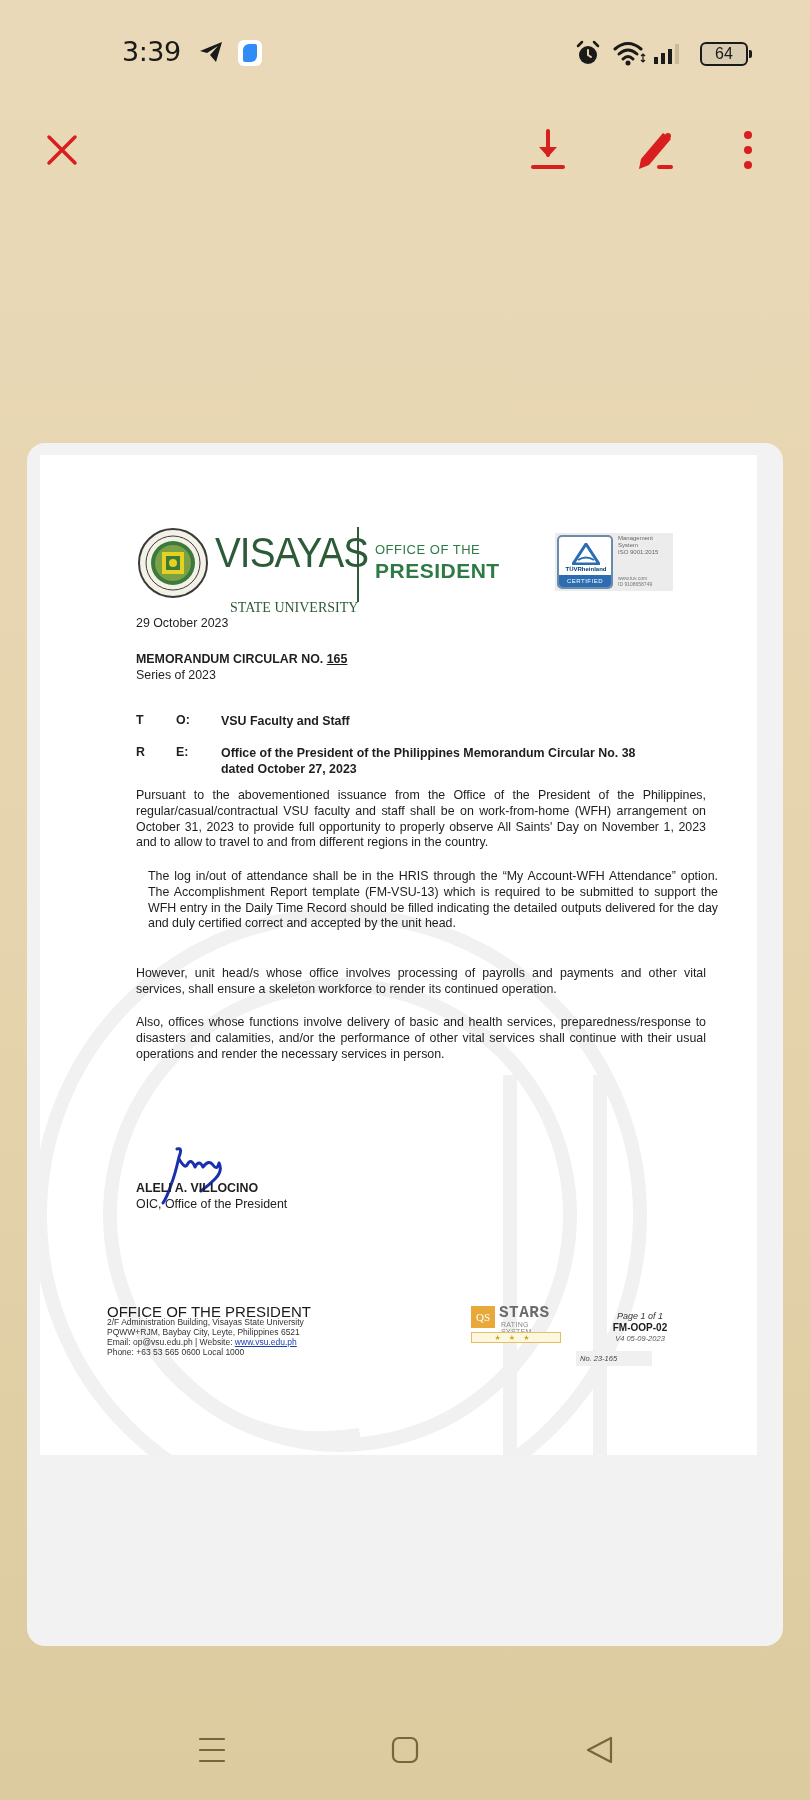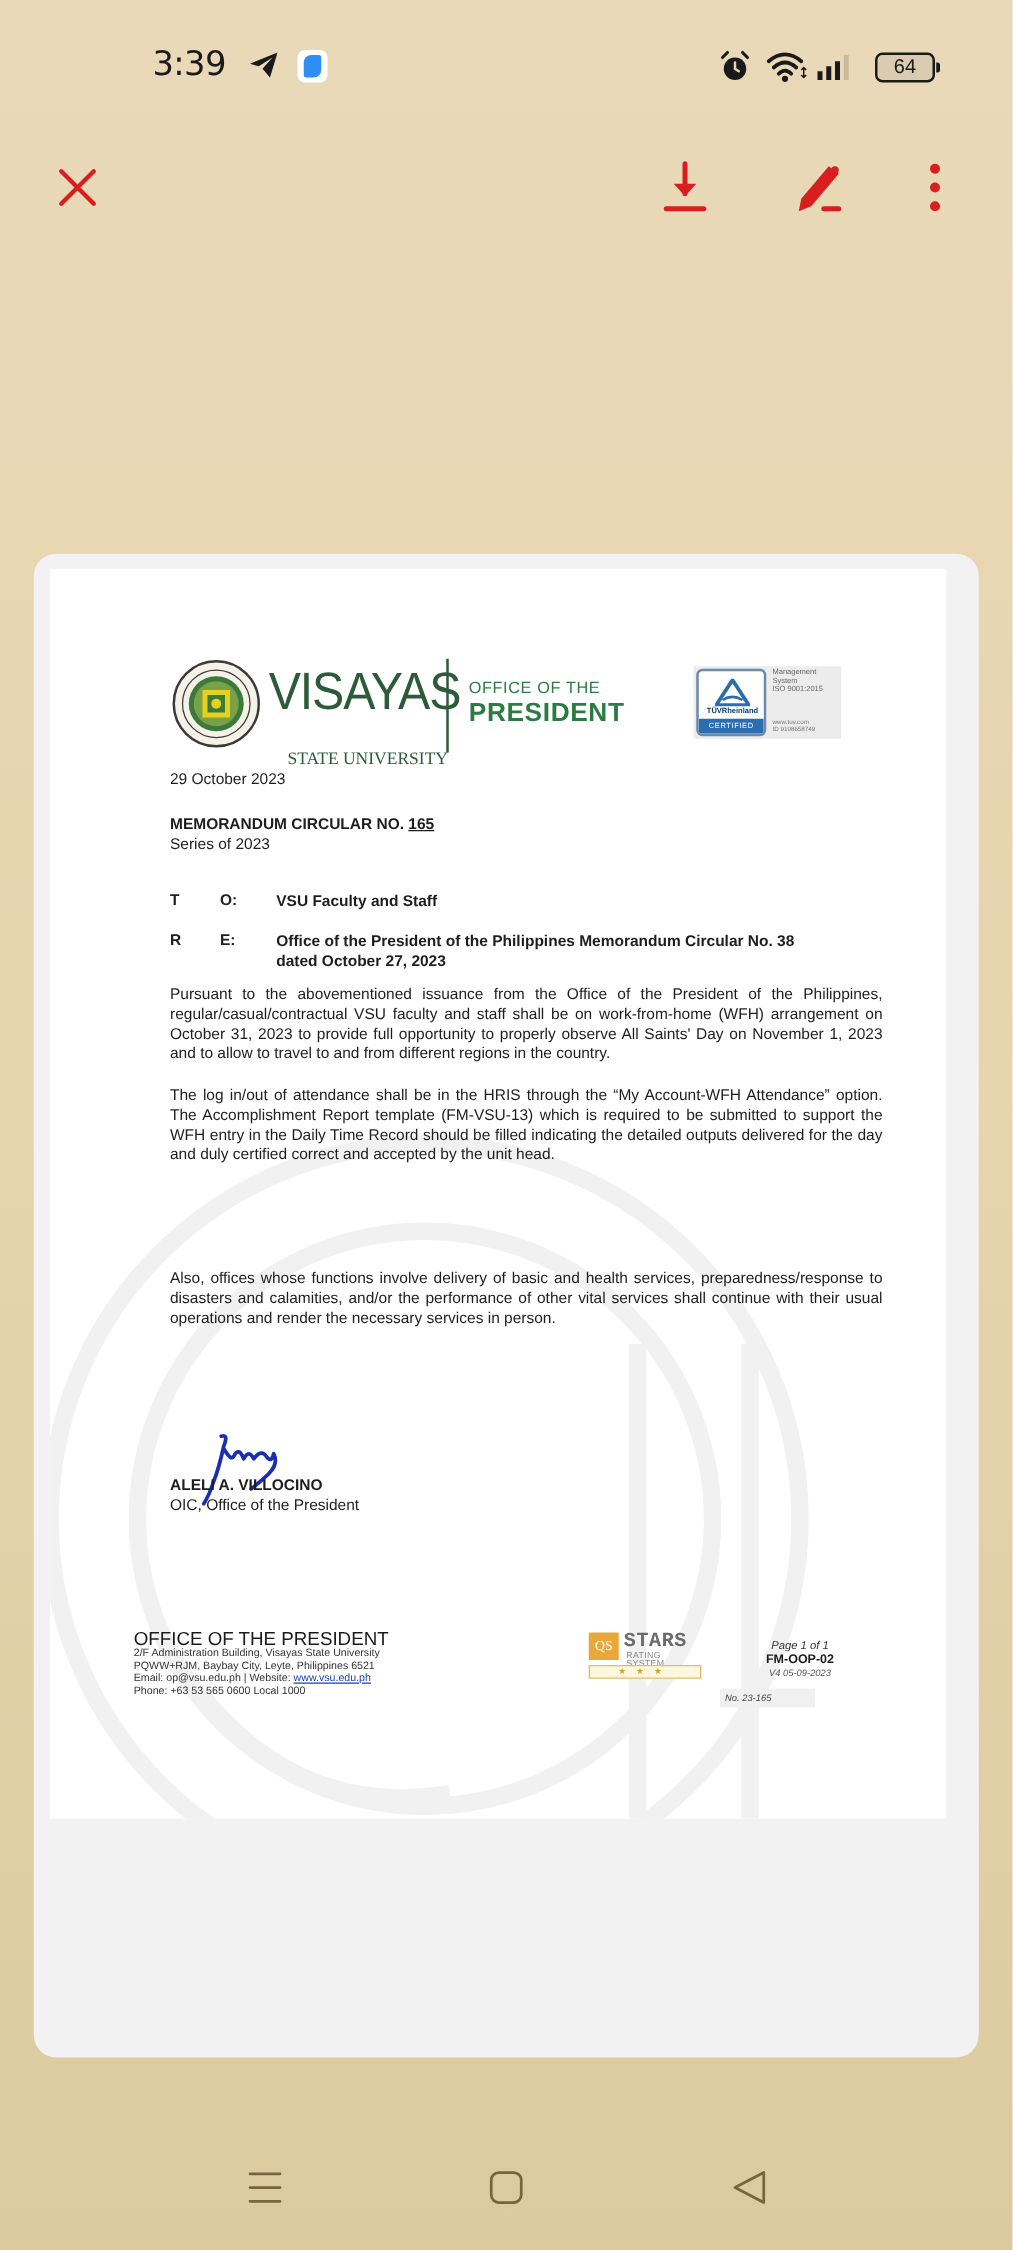--- a/index.html
+++ b/index.html
@@ -59,21 +59,21 @@
   .series { top: 213px; }
   .to-row, .re-row { position: absolute; left: 96px; width: 540px; font-size: 12.4px; font-weight: bold; color: #1e1e1e; }
   .to-row { top: 258px; }
   .re-row { top: 290px; }
   .lbl1 { position: absolute; left: 0; }
   .lbl2 { position: absolute; left: 40px; }
   .val { position: absolute; left: 85px; width: 440px; line-height: 16px; }
 
   .para { position: absolute; left: 96px; width: 570px; font-size: 12.4px; line-height: 15.8px; color: #1e1e1e; text-align: justify; }
   .p1 { top: 333px; }
-  .p2 { top: 414px; }
+  .p2 { top: 414px; margin-left: 12px; }
   .p3 { top: 511px; }
   .p4 { top: 560px; }
   .p5 { top: 636px; }
   .p6 { top: 668px; }
 
   .signature { position: absolute; left: 117px; top: 690px; width: 80px; height: 60px; }
   .signer-name { position: absolute; left: 96px; top: 726px; font-size: 12.4px; font-weight: bold; color: #1e1e1e; }
   .signer-title { position: absolute; left: 96px; top: 742px; font-size: 12.4px; color: #1e1e1e; }
 
   .footer-office { position: absolute; left: 67px; top: 852px; font-size: 8.5px; line-height: 10px; color: #333; }
@@ -215,20 +215,21 @@
       <span class="val">VSU Faculty and Staff</span>
     </div>
     <div class="re-row">
       <span class="lbl1">R</span>
       <span class="lbl2">E:</span>
       <span class="val">Office of the President of the Philippines Memorandum Circular No. 38 dated October 27, 2023</span>
     </div>
 
     <p class="para p1">Pursuant to the abovementioned issuance from the Office of the President of the Philippines, regular/casual/contractual VSU faculty and staff shall be on work-from-home (WFH) arrangement on October 31, 2023 to provide full opportunity to properly observe All Saints' Day on November 1, 2023 and to allow to travel to and from different regions in the country.</p>
     <p class="para p2">The log in/out of attendance shall be in the HRIS through the “My Account-WFH Attendance” option.  The Accomplishment Report template (FM-VSU-13) which is required to be submitted to support the WFH entry in the Daily Time Record should be filled indicating the detailed outputs delivered for the day and duly certified correct and accepted by the unit head.</p>
+    <p class="para p3">However, unit head/s whose office involves processing of payrolls and payments and other vital services, shall ensure a skeleton workforce to render its continued operation.</p>
     <p class="para p4">Also, offices whose functions involve delivery of basic and health services, preparedness/response to disasters and calamities, and/or the performance of other vital services shall continue with their usual operations and render the necessary services in person.</p>
 
     <svg class="signature" viewBox="0 0 80 60">
       <path d="M20 4 Q26 2 22 12 Q18 30 14 40 Q10 52 6 58 M22 14 Q28 24 30 20 Q34 12 38 22 Q42 14 46 22 Q52 14 56 20 Q60 26 62 18 Q66 26 58 34 Q52 40 44 46" stroke="#1a2fb0" stroke-width="3" fill="none" stroke-linecap="round" stroke-linejoin="round"></path>
     </svg>
     <div class="signer-name">ALELI A. VILLOCINO</div>
     <div class="signer-title">OIC, Office of the President</div>
 
     <div class="footer-office">
       <div class="fo-title">OFFICE OF THE PRESIDENT</div>

